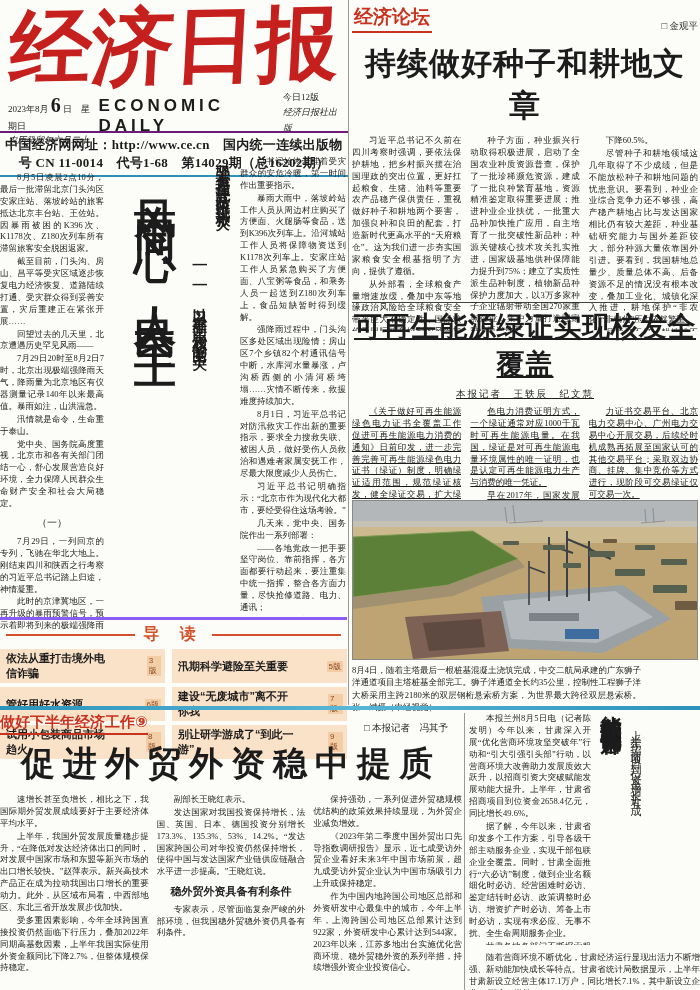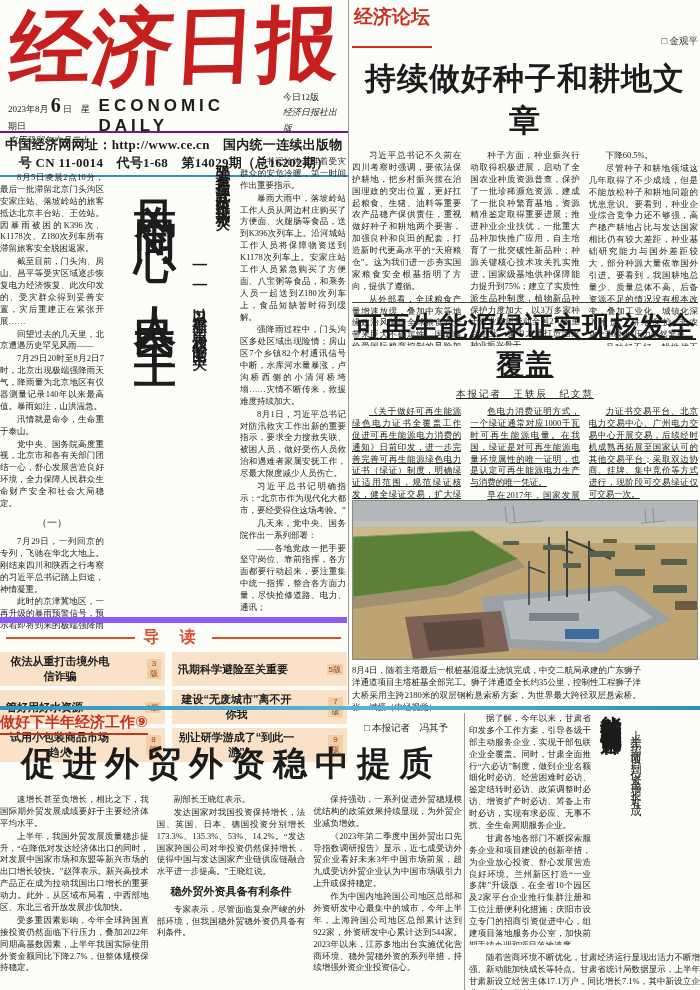--- a/index.html
+++ b/index.html
@@ -24,42 +24,42 @@
         letter-spacing:4px;font-weight:bold;margin-top:6px;}
   #right-pub{font-size:9px;text-align:left;line-height:1.7;}
   #info-bar{position:absolute;left:0;top:131px;width:100%;box-sizing:border-box;
         border-top:2px solid #701a75;border-bottom:2px solid #2b93bb;
         font-size:13px;font-weight:bold;text-align:center;padding:3px 0;letter-spacing:.3px;}
   
   #forum-area{position:absolute;left:352px;top:4px;width:346px;height:298px;border-bottom:1px solid #444;}
   #forum-head{display:flex;justify-content:space-between;align-items:flex-end;}
   #forum-tag{color:#c8321e;font-weight:bold;font-size:19px;
         font-family:"Liberation Sans","DejaVu Sans",sans-serif;
-        border-bottom:2px solid #c8321e;padding:0 2px 16px 2px;}
+        border-bottom:2px solid #c8321e;padding:0 2px 1px 2px;}
   #forum-author{font-size:9.5px;color:#333;}
   #forum-headline{font-size:31px;font-weight:bold;text-align:center;letter-spacing:1px;
         font-family:"Liberation Sans","DejaVu Sans",sans-serif;margin:10px 0 8px 0;}
   .threecol{display:flex;gap:9px;}
   .threecol .col{flex:1;}
   #forum-area .threecol .col{height:196px;}
   
   #flood-area{position:absolute;left:0;top:152px;width:347px;height:464px;display:flex;}
   #flood-col1{width:104px;height:460px;margin-top:20px;}
   #flood-headline{writing-mode:vertical-rl;text-orientation:upright;
         font-family:"Liberation Sans","DejaVu Sans",sans-serif;
         font-size:42px;font-weight:900;letter-spacing:13px;line-height:1;
         width:66px;margin:14px 0 0 6px;}
   #flood-kicker{display:flex;flex-direction:row-reverse;width:56px;margin-left:2px;}
   .kicker-line{writing-mode:vertical-rl;text-orientation:upright;
         font-family:"Liberation Sans","DejaVu Sans",sans-serif;
         font-size:14.5px;font-weight:bold;letter-spacing:4px;line-height:1.6;}
   .kicker-line.second{margin-top:104px;}
   #flood-col2{width:106px;height:460px;margin-left:6px;margin-top:4px;}
   
-  #guide-area{position:absolute;left:0;top:617px;width:347px;height:88px;border-top:6px solid #8b5cf6;padding-top:3px;text-align:center;}
+  #guide-area{position:absolute;left:0;top:617px;width:347px;height:88px;border-top:3px solid #8b5cf6;padding-top:3px;}
   #guide-title-row{display:flex;align-items:center;gap:8px;margin:1px 6px 4px 6px;}
   .guide-rule{flex:1;height:2px;background:#d4502a;}
   #guide-title{color:#d4502a;font-weight:bold;font-size:16px;letter-spacing:8px;
         font-family:"Liberation Sans","DejaVu Sans",sans-serif;}
   #guide-grid{display:grid;grid-template-columns:165px 175px;gap:4px 7px;}
   .guide-item{background:#f9e2c8;display:flex;justify-content:space-between;align-items:center;
         font-size:11px;font-weight:bold;padding:2px 4px 2px 6px;
         font-family:"Liberation Sans","DejaVu Sans",sans-serif;gap:33px;}
   .guide-page{font-size:8px;color:#8a4a1f;background:#f3cda6;padding:0 2px;font-weight:normal;}
   
@@ -141,21 +141,21 @@
           <p>尽管种子和耕地领域这几年取得了不少成绩，但是不能放松种子和耕地问题的忧患意识。要看到，种业企业综合竞争力还不够强，高产稳产耕地占比与发达国家相比仍有较大差距，种业基础研究能力与国外差距较大，部分种源大量依靠国外引进。要看到，我国耕地总量少、质量总体不高、后备资源不足的情况没有根本改变，叠加工业化、城镇化深入推进，耕地保护“非农化”“非粮化”压力依然繁重。</p>
           <p>品种好不好，耕地优不优，农民最有发言权。今后，一方面，要继续在种业振兴上下大力气，保持定力，加强良种自主攻关力度，下大力气把民族种业搞上去，加快耕地数量和质量提升，逐步把永久基本农田全部建成高标准农田；另一方面，要加强良种良田配套，良田粮用、久久为功，把藏粮于地、藏粮于技真正落实到位，让农民用好技术种出好粮食，保障种粮农民合理收益，这是个长期历史过程，要有始而终绵绵用力，持续做好种子和耕地文章。</p>
         </div>
     </div>
   </div>
 
   <div id="flood-area">
     <div id="flood-col1" class="col">
       <div>
           <p>8月5日凌晨2点10分，最后一批滞留北京门头沟区安家庄站、落坡岭站的旅客抵达北京丰台站、王佐站。因暴雨被困的K396次、K1178次、Z180次列车所有滞留旅客安全脱困返家。</p>
-          <p>截至目前，门头沟、房山、昌平等受灾区域逐步恢复电力经济恢复、此次印发的、受灾群众得到妥善安置，灾后重建正在紧张开展……</p>
+          <p>截至目前，门头沟、房山、昌平等受灾区域逐步恢复电力经济恢复、道路陆续打通、受灾群众得到妥善安置，灾后重建正在紧张开展……</p>
           <p>回望过去的几天里，北京遭遇历史罕见风雨——</p>
           <p>7月29日20时至8月2日7时，北京出现极端强降雨天气，降雨量为北京地区有仪器测量记录140年以来最高值。暴雨如注，山洪湍急。</p>
           <p>汛情就是命令，生命重于泰山。</p>
           <p>党中央、国务院高度重视，北京市和各有关部门团结一心，舒心发展营造良好环境，全力保障人民群众生命财产安全和社会大局稳定。</p>
         </div>
       <p class="center-mark">（一）</p>
       <div>
           <p>7月29日，一列回京的专列，飞驰在华北大地上。刚结束四川和陕西之行考察的习近平总书记踏上归途，神情凝重。</p>
           <p>此时的京津冀地区，一再升级的暴雨预警信号，预示着即将到来的极端强降雨天气。</p>
         </div>
@@ -305,20 +305,21 @@
           <p>保持强劲，一系列促进外贸稳规模优结构的政策效果持续显现，为外贸企业减负增效。</p>
           <p>《2023年第二季度中国外贸出口先导指数调研报告》显示，近七成受访外贸企业看好未来3年中国市场前景，超九成受访外贸企业认为中国市场吸引力上升或保持稳定。</p>
           <p>作为中国内地跨国公司地区总部和外资研发中心最集中的城市，今年上半年，上海跨国公司地区总部累计达到922家，外资研发中心累计达到544家。2023年以来，江苏多地出台实施优化营商环境、稳外贸稳外资的系列举措，持续增强外资企业投资信心。</p>
         </div>
     </div>
   </div>
 
   <div id="gansu-area">
     <div id="gansu-flex">
       <div id="gansu-text" class="col">
+          <p>本报兰州8月5日电（记者陈发明）今年以来，甘肃深入开展“优化营商环境攻坚突破年”行动和“引大引强引头部”行动，以营商环境大改善助力发展质效大跃升，以招商引资大突破赋能发展动能大提升。上半年，甘肃省招商项目到位资金2658.4亿元，同比增长49.6%。</p>
           <p>据了解，今年以来，甘肃省印发多个工作方案，引导各级干部主动服务企业，实现干部包联企业全覆盖。同时，甘肃全面推行“六必访”制度，做到企业名额细化时必访、经营困难时必访、鉴定结转时必访、政策调整时必访、增资扩产时必访、筹备上市时必访，实现有求必应、无事不扰、全生命周期服务企业。</p>
           <p>甘肃各地各部门不断探索服务企业和项目建设的创新举措，为企业放心投资、舒心发展营造良好环境。兰州新区打造“一业多牌”升级版，在全省10个园区及2家平台企业推行集群注册和工位注册便利化措施；庆阳市设立专门的招商引资促进中心，组建项目落地服务办公室，加快前期手续办理和项目落地速度。</p>
         </div>
       <div id="gansu-headline" class="noselect">甘肃优化营商环境激活新动能</div>
       <div id="gansu-subtitle">上半年招商项目到位资金增长近五成</div>
     </div>
     <div id="gansu-bottom" class="col">
         <p>随着营商环境不断优化，甘肃经济运行显现出活力不断增强、新动能加快成长等特点。甘肃省统计局数据显示，上半年甘肃新设立经营主体17.1万户，同比增长7.1%，其中新设立企业4.7万户，增长18.3%。</p>
       </div>
   </div>

